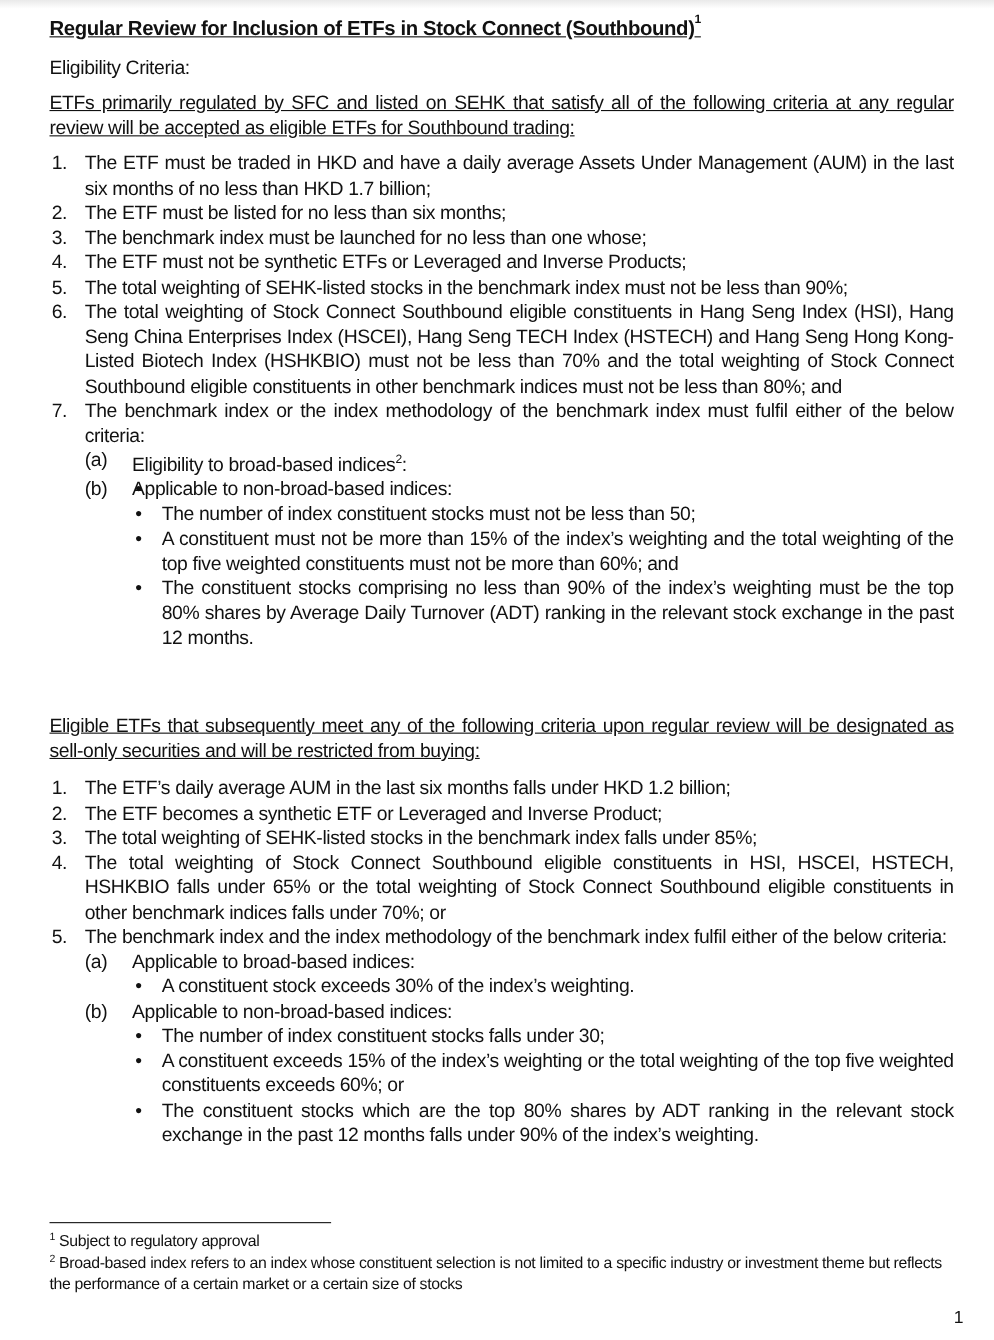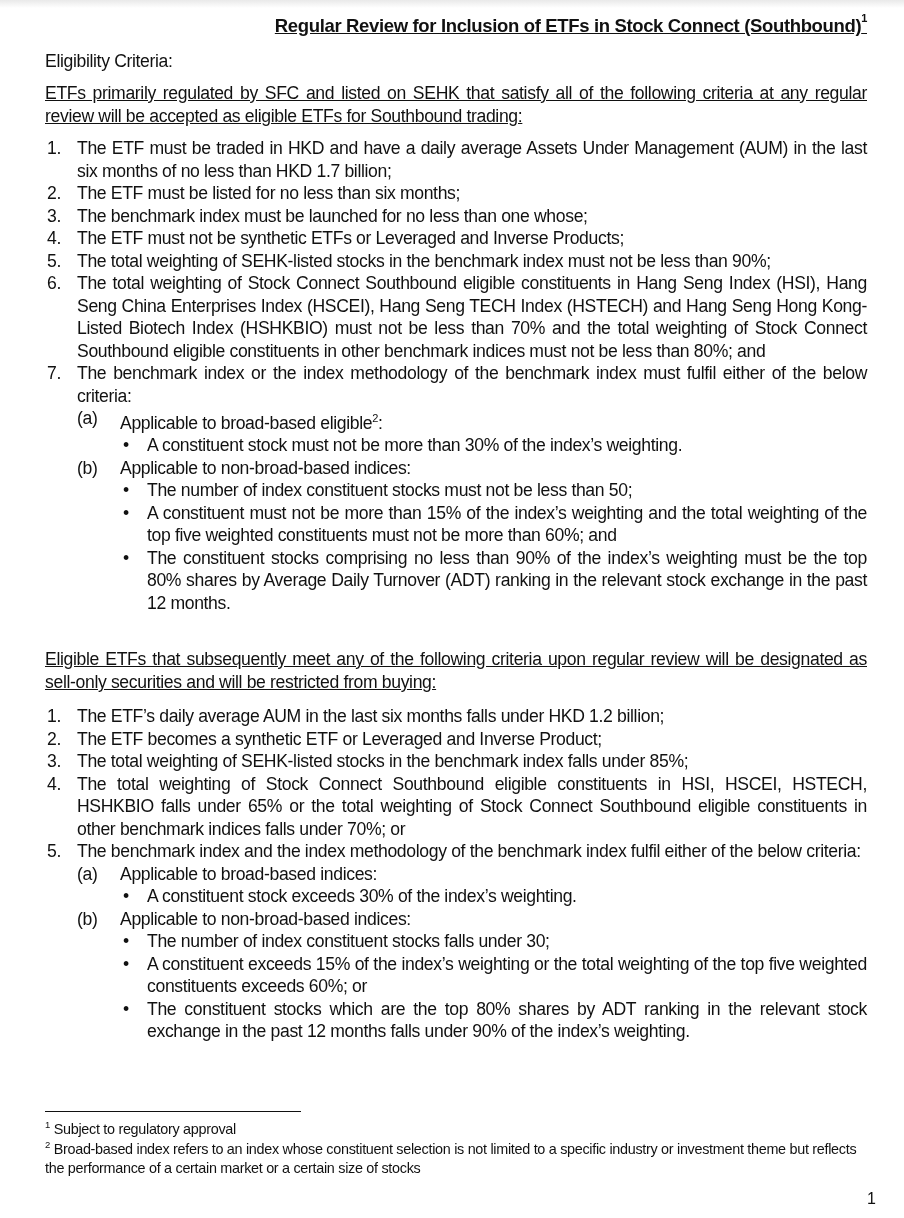--- a/index.html
+++ b/index.html
@@ -4,21 +4,21 @@
 <style>
   html, body { margin: 0; padding: 0; background: #ffffff; }
   body {
     width: 904px; height: 1218px; position: relative; overflow: hidden;
     font-family: "Liberation Sans", sans-serif; color: #111111;
     font-size: 17.6px; letter-spacing: -0.35px;
   }
   .top-shade { position: absolute; left: 0; top: 0; width: 904px; height: 8px;
     background: linear-gradient(#e9e9e9, #ffffff); }
   .page { position: absolute; left: 45px; top: 0; width: 822px; }
-  .title { position: absolute; left: 0; width: 822px; top: 14px; text-align: right;
+  .title { position: absolute; left: 0; width: 822px; top: 14px; text-align: left;
     font-weight: bold; font-size: 18.5px; text-decoration: underline; line-height: 24px; }
   .title sup { font-size: 11px; vertical-align: top; line-height: 10px; position: relative; top: -1px; }
   .heading { position: absolute; left: 0; top: 49px; font-weight: normal; line-height: 24px; }
   .para { position: absolute; left: 0; width: 822px; line-height: 23px; text-align: justify; text-decoration: underline; }
   .olist { position: absolute; left: 0; width: 822px; margin: 0; padding: 0; list-style: none; }
   .oitem { position: relative; padding-left: 32px; line-height: 22.5px; text-align: justify; }
   .oitem .num { position: absolute; left: 2px; top: 0; }
   .sub { position: relative; padding-left: 43px; line-height: 22.5px; }
   .sub .sublabel { position: absolute; left: 0; top: 0; }
   .bullets { margin: 0; padding: 0; list-style: none; }
@@ -43,23 +43,23 @@
   <div class="para" style="top:82px">ETFs primarily regulated by SFC and listed on SEHK that satisfy all of the following criteria at any regular review will be accepted as eligible ETFs for Southbound trading:</div>
 
   <ol class="olist" style="top:137px">
     <li class="oitem"><span class="num">1.</span><span>The ETF must be traded in HKD and have a daily average Assets Under Management (AUM) in the last six months of no less than HKD 1.7 billion;</span></li>
     <li class="oitem"><span class="num">2.</span><span>The ETF must be listed for no less than six months;</span></li>
     <li class="oitem"><span class="num">3.</span><span>The benchmark index must be launched for no less than one whose;</span></li>
     <li class="oitem"><span class="num">4.</span><span>The ETF must not be synthetic ETFs or Leveraged and Inverse Products;</span></li>
     <li class="oitem"><span class="num">5.</span><span>The total weighting of SEHK-listed stocks in the benchmark index must not be less than 90%;</span></li>
     <li class="oitem"><span class="num">6.</span><span>The total weighting of Stock Connect Southbound eligible constituents in Hang Seng Index (HSI), Hang Seng China Enterprises Index (HSCEI), Hang Seng TECH Index (HSTECH) and Hang Seng Hong Kong-Listed Biotech Index (HSHKBIO) must not be less than 70% and the total weighting of Stock Connect Southbound eligible constituents in other benchmark indices must not be less than 80%; and</span></li>
     <li class="oitem"><span class="num">7.</span><span>The benchmark index or the index methodology of the benchmark index must fulfil either of the below criteria:</span>
-      <div class="sub"><span class="sublabel">(a)</span><span>Applicable to broad-based eligible</span><sup style="font-size:11px">2</sup><span>:</span>
+      <div class="sub"><span class="sublabel">(a)</span><span>Eligibility to broad-based indices</span><sup style="font-size:11px">2</sup><span>:</span>
         <ul class="bullets">
-          <li class="bitem"><span class="dot">•</span><span>A constituent stock must not be more than 30% of the index’s weighting.</span></li>
+          <li class="bitem"><span class="dot">•</span></li>
         </ul>
       </div>
       <div class="sub"><span class="sublabel">(b)</span><span>Applicable to non-broad-based indices:</span>
         <ul class="bullets">
           <li class="bitem"><span class="dot">•</span><span>The number of index constituent stocks must not be less than 50;</span></li>
           <li class="bitem"><span class="dot">•</span><span>A constituent must not be more than 15% of the index’s weighting and the total weighting of the top five weighted constituents must not be more than 60%; and</span></li>
           <li class="bitem"><span class="dot">•</span><span>The constituent stocks comprising no less than 90% of the index’s weighting must be the top 80% shares by Average Daily Turnover (ADT) ranking in the relevant stock exchange in the past 12 months.</span></li>
         </ul>
       </div>
     </li>

